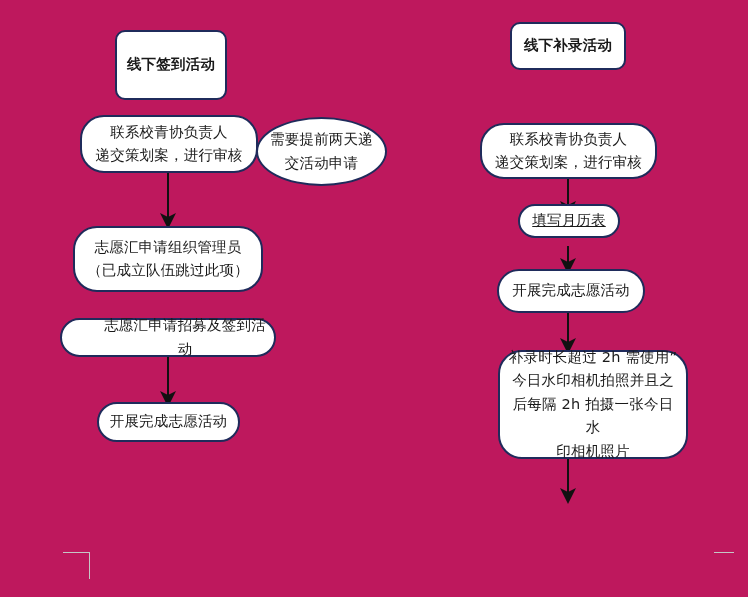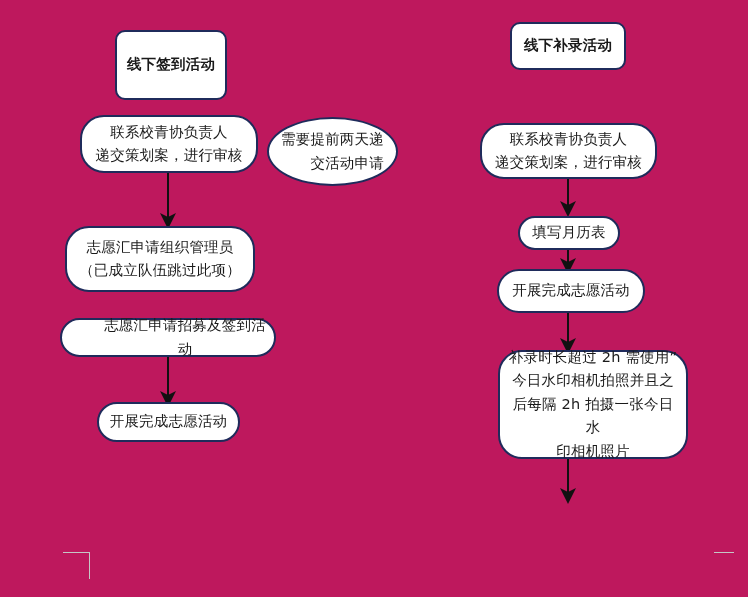--- a/index.html
+++ b/index.html
@@ -67,21 +67,21 @@
 
   <div class="node title" style="left:115px; top:30px; width:112px; height:70px;">
     <span class="txt">线下签到活动</span>
   </div>
 
   <div class="node" style="left:80px; top:115px; width:178px; height:58px;">
     <span class="txt">联系校青协负责人
 递交策划案，进行审核</span>
   </div>
 
-  <div class="node ellipse" style="left:267px; top:117px; width:131px; height:69px;text-align:right;">
+  <div class="node ellipse" style="left:256px; top:117px; width:131px; height:69px;">
     <span class="txt">需要提前两天递
 交活动申请</span>
   </div>
 
   <svg class="conn" style="left:0; top:0; width:748px; height:597px;">
     <defs>
       <marker id="ah" markerWidth="10" markerHeight="10" refX="5" refY="5" orient="auto" markerUnits="strokeWidth">
         <path d="M1,1 L9,5 L1,9 L3,5 z" fill="#111111"></path>
       </marker>
     </defs>
@@ -92,21 +92,21 @@
 
     <line x1="568" y1="178" x2="568" y2="209" marker-end="url(#ah)"></line>
 
     <line x1="568" y1="246" x2="568" y2="266" marker-end="url(#ah)"></line>
 
     <line x1="568" y1="313" x2="568" y2="346" marker-end="url(#ah)"></line>
 
     <line x1="568" y1="459" x2="568" y2="496" marker-end="url(#ah)"></line>
   </svg>
 
-  <div class="node" style="left:65px; top:226px; width:190px; height:66px;">
+  <div class="node" style="left:73px; top:226px; width:190px; height:66px;">
     <span class="txt">志愿汇申请组织管理员
 （已成立队伍跳过此项）</span>
   </div>
 
   <div class="node" style="left:60px; top:318px; width:216px; height:39px;padding-left:40px;">
     <span class="txt">志愿汇申请招募及签到活动</span>
   </div>
 
   <div class="node" style="left:97px; top:402px; width:143px; height:40px;">
     <span class="txt">开展完成志愿活动</span>
@@ -114,21 +114,21 @@
 
   <div class="node title" style="left:510px; top:22px; width:116px; height:48px;">
     <span class="txt">线下补录活动</span>
   </div>
 
   <div class="node" style="left:480px; top:123px; width:177px; height:56px;">
     <span class="txt">联系校青协负责人
 递交策划案，进行审核</span>
   </div>
 
-  <div class="node" style="left:518px; top:216px; width:102px; height:34px;">
+  <div class="node" style="left:518px; top:204px; width:102px; height:34px;text-decoration:underline;">
     <span class="txt">填写月历表</span>
   </div>
 
   <div class="node" style="left:497px; top:269px; width:148px; height:44px;">
     <span class="txt">开展完成志愿活动</span>
   </div>
 
   <div class="node" style="left:498px; top:350px; width:190px; height:109px;">
     <span class="txt">补录时长超过 2h 需使用”
 今日水印相机拍照并且之

